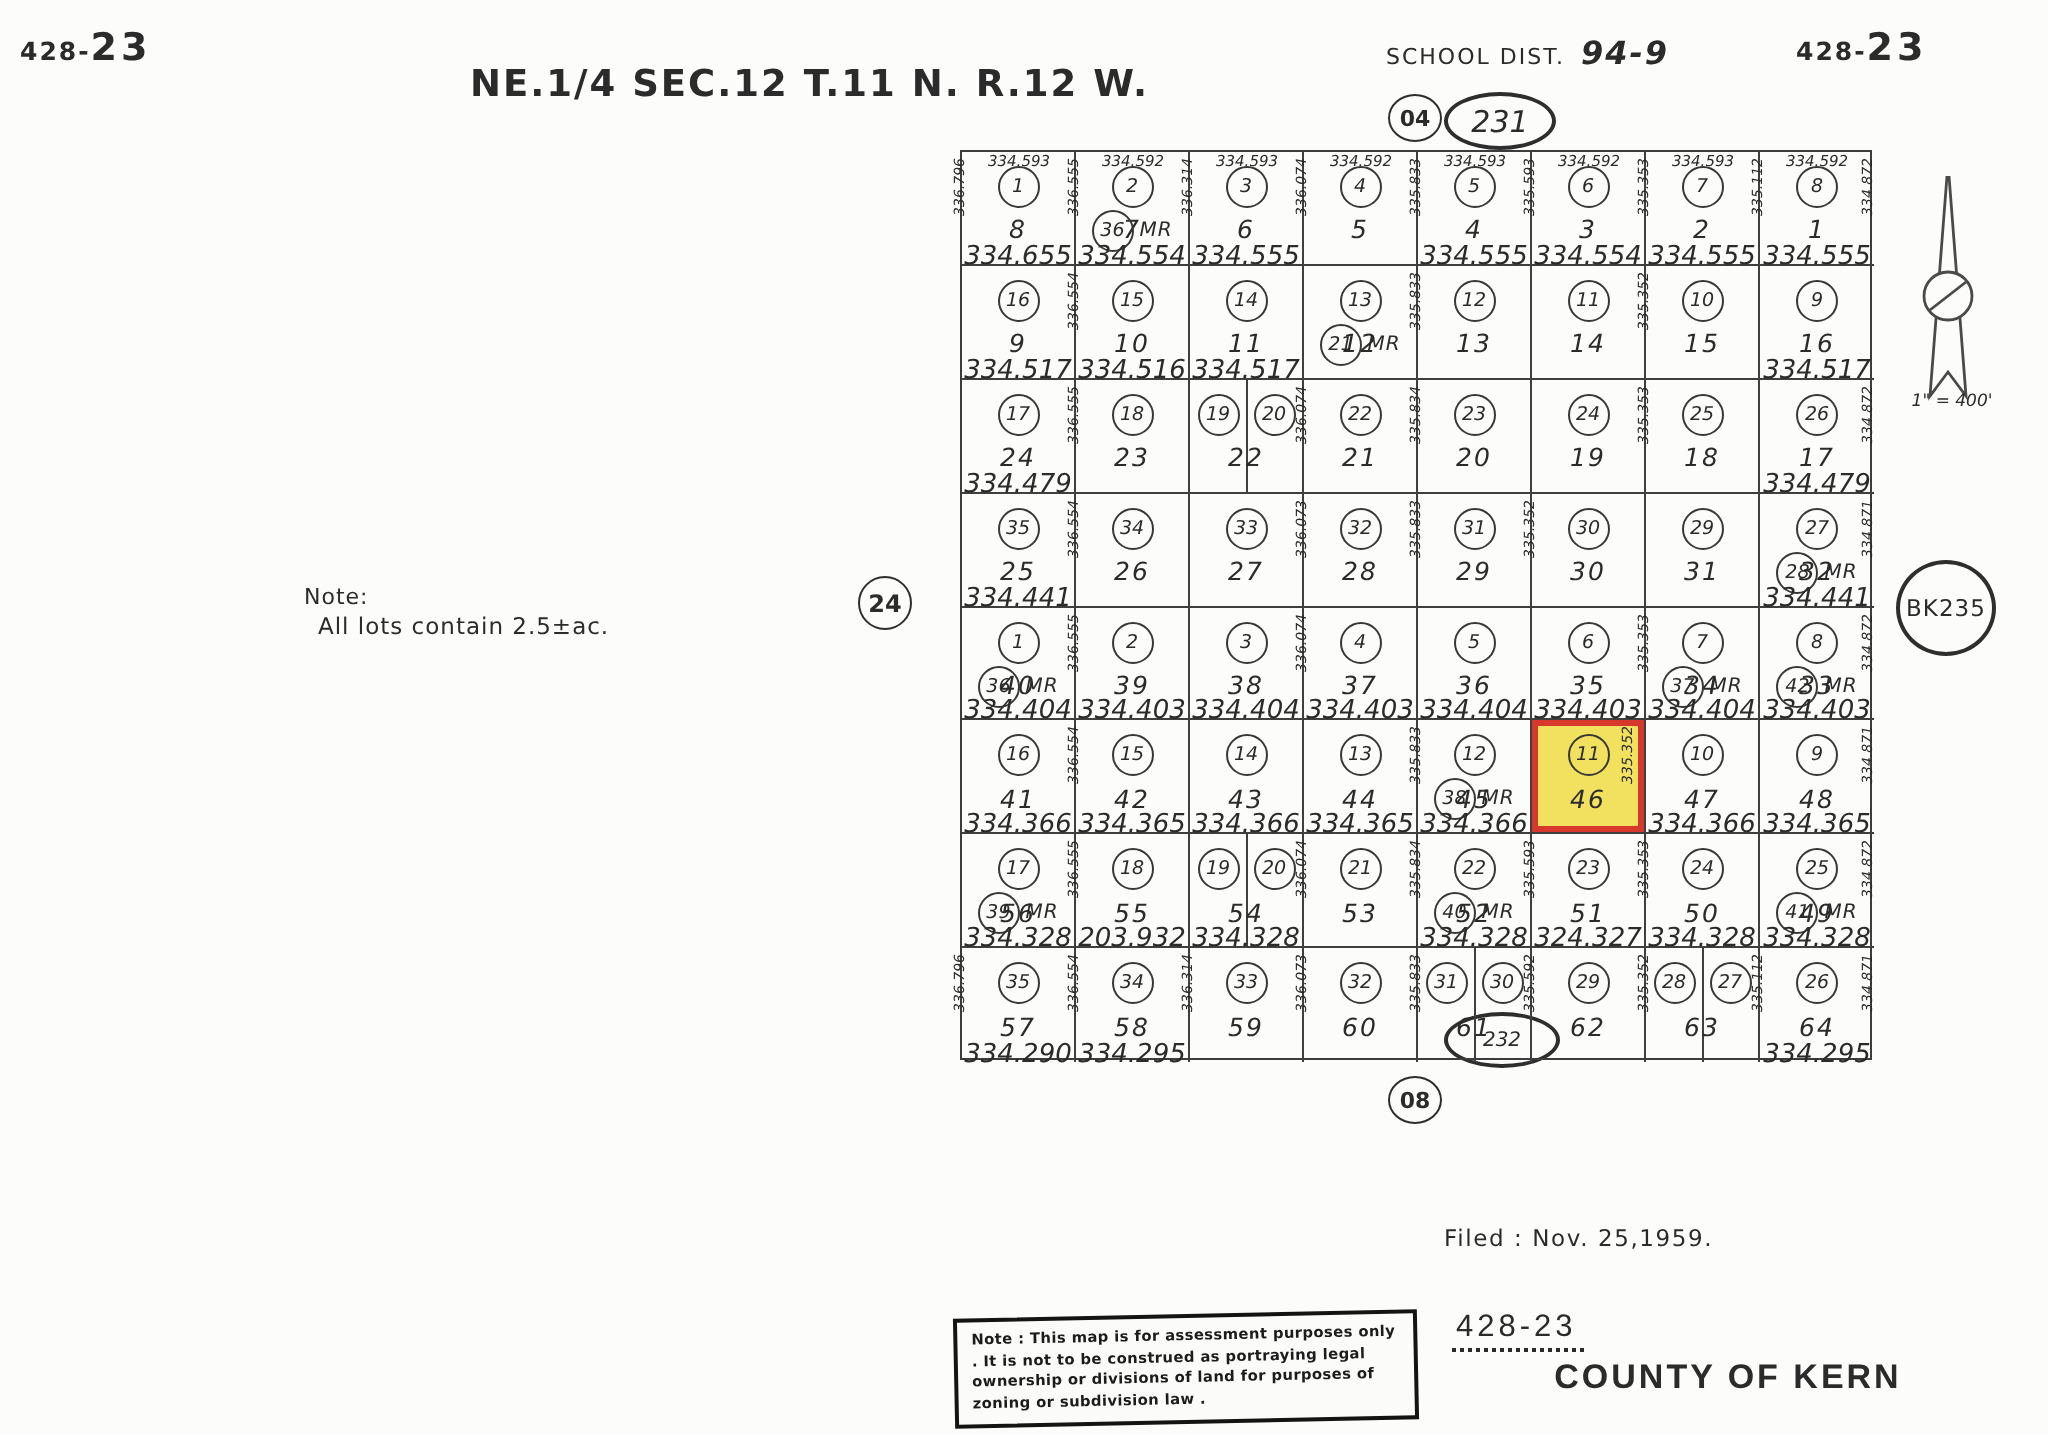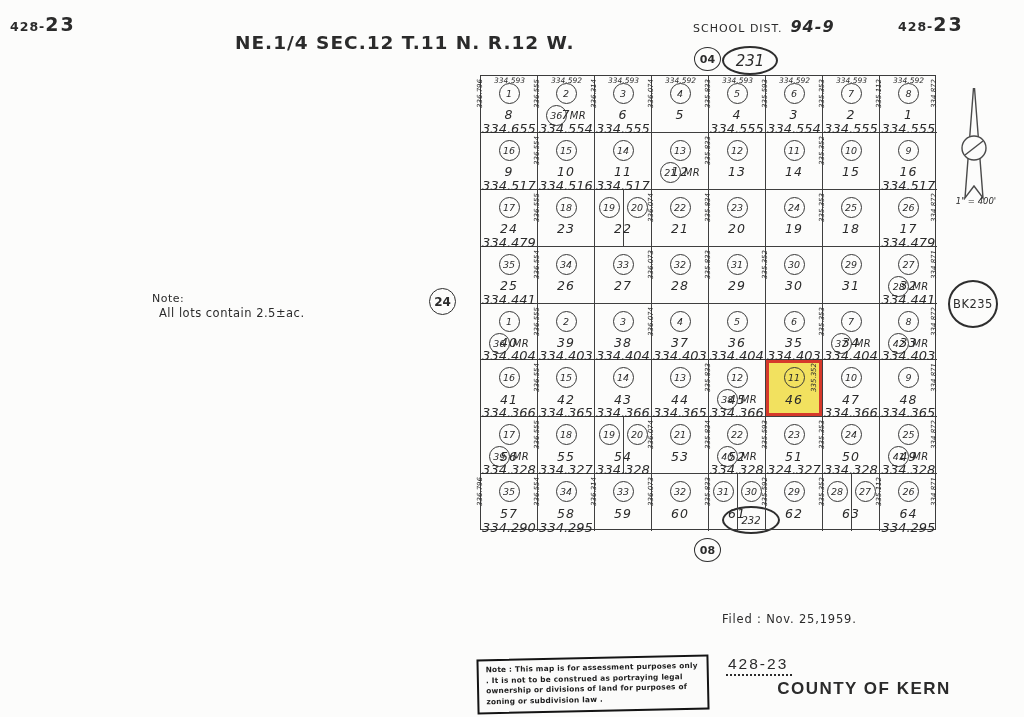--- a/index.html
+++ b/index.html
@@ -496,21 +496,21 @@
           <div class="mrtxt">MR</div>
         </div>
         <div class="lot">56</div>
         <div class="bd">334.328</div>
       </div>
       <div class="cell" style="left: 57px; top: 341.25px; width: 57px; height: 56.88px;">
         <div class="circles">
           <div class="circ">18</div>
         </div>
         <div class="lot">55</div>
-        <div class="bd">334.327</div>
+        <div class="bd">203.932</div>
         <div class="ld">336.555</div>
       </div>
       <div class="cell" style="left: 114px; top: 341.25px; width: 57px; height: 56.88px;">
         <div class="divider"></div>
         <div class="circles">
           <div class="circ">19</div>
           <div class="circ">20</div>
         </div>
         <div class="lot">54</div>
         <div class="bd">334.328</div>

